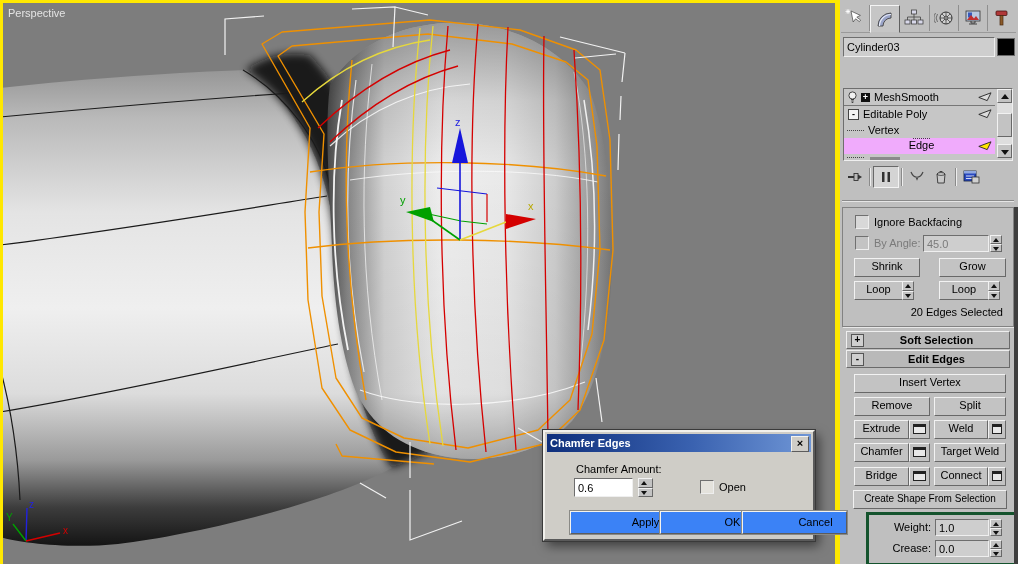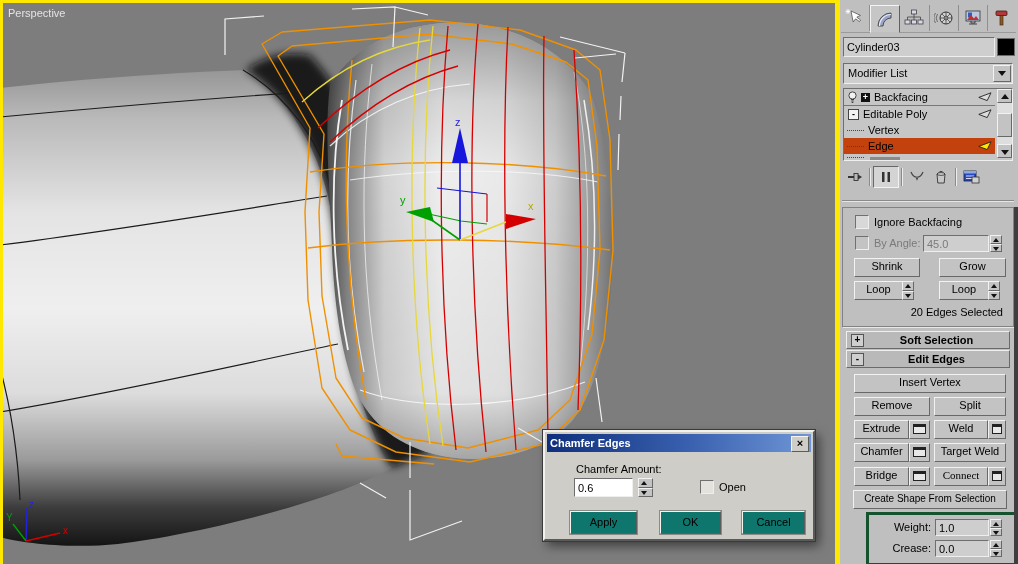--- a/index.html
+++ b/index.html
@@ -42,23 +42,23 @@
   .sep{width:1px;height:18px;background:#8a8a8a;border-right:1px solid #ededed;margin:0 2px;}
   .tico{width:24px;height:20px;display:flex;align-items:center;justify-content:center;}
   .tico.pressed{background:#d4d4d4;border:1px solid;border-color:#686868 #f2f2f2 #f2f2f2 #686868;}
   
   #dlg{position:absolute;left:543px;top:430px;width:272px;height:111px;background:#cfcdc7;
        border:2px solid;border-color:#f2f1ec #5a5a5a #5a5a5a #f2f1ec;box-sizing:border-box;
        box-shadow:0 0 0 1px #3a3a3a,4px 5px 10px rgba(0,0,0,.5);}
   #dlgtitle{position:absolute;left:2px;top:2px;right:2px;height:18px;
        background:linear-gradient(90deg,#0f2f7c 0%,#3a62b0 55%,#6f96d6 100%);
        color:#fff;font-weight:bold;line-height:18px;padding-left:3px;}
-  .dbtn{position:absolute;height:21px;background:#0f766e;border:1px solid;
+  .dbtn{position:absolute;height:21px;background:#3b82f6;border:1px solid;
        border-color:#f4f3ee #5c5c5c #5c5c5c #f4f3ee;box-shadow:0 0 0 1px #8a8a86;
-       text-align:center;line-height:20px;font-size:11px;}
+       text-align:center;line-height:20px;font-size:11px;padding-left:42px;}
 </style>
 </head>
 <body>
 
 <div id="screen">
 
   <div class="abs" style="left:0;top:0;width:840px;height:564px;">
     <svg width="840" height="564">
       <defs>
         <linearGradient id="bodyG" x1="0" y1="0" x2="0" y2="1">
@@ -238,52 +238,46 @@
           <rect x="8" y="7.5" width="3" height="9.5" fill="#8a5a28" stroke="#4a2a10" stroke-width="0.7"></rect>
         </svg>
       </div>
     </div>
 
     <div class="sunk" style="left:3px;top:33px;width:150px;height:18px;">
       <input class="inp" value="Cylinder03" style="">
     </div>
     <div class="abs" style="left:157px;top:34px;width:16px;height:16px;background:#000;border:1px solid #6a6a6a;"></div>
 
-    <div class="sunk" style="left:3px;top:59px;width:168px;height:19px;">
-      <span class="abs" style="left:4px;top:3px;">Modifier List</span>
-      <div class="abs" style="right:1px;top:1px;width:16px;height:15px;background:#c3c3c3;border:1px solid;border-color:#f2f2f2 #686868 #686868 #f2f2f2;">
-        <div style="position:absolute;left:4px;top:5px;border-left:4px solid transparent;border-right:4px solid transparent;border-top:5px solid #111;"></div>
-      </div>
-    </div>
 
     <div class="sunk" style="left:3px;top:84px;width:168px;height:71px;background:#c6c6c6;overflow:hidden;">
       <div style="width:151px;">
         <div class="srow" style="border-bottom:1px solid #777;">
           <svg width="11" height="13" style="margin-left:3px;">
             <circle cx="5.5" cy="4.5" r="3.6" fill="#f2f2f2" stroke="#333" stroke-width="0.9"></circle>
             <path d="M4,8.5 L7,8.5 M4.3,10 L6.7,10 M4.7,11.5 L6.3,11.5" stroke="#333" stroke-width="0.9"></path>
           </svg>
           <span class="xbox" style="background:#111;color:#fff;">+</span>
-          <span>Backfacing</span>
+          <span>MeshSmooth</span>
           <svg class="varrow" width="15" height="10">
             <path d="M13,0.8 L0.8,5.4 L9.2,8.6 Z" fill="#dcdcdc" stroke="#222" stroke-width="0.9"></path>
             </svg>
         </div>
         <div class="srow">
           <span class="xbox" style="background:#f4f4f4;border:1px solid #444;margin-left:4px;">-</span>
           <span>Editable Poly</span>
           <svg class="varrow" width="15" height="10">
             <path d="M13,0.8 L0.8,5.4 L9.2,8.6 Z" fill="#dcdcdc" stroke="#222" stroke-width="0.9"></path>
             </svg>
         </div>
         <div class="srow">
           <div class="dots"></div>
           <span style="margin-left:4px;">Vertex</span>
         </div>
-        <div class="srow" style="background:#c2410c;">
+        <div class="srow" style="background:#f0abfc;flex-direction:column;">
           <div class="dots"></div>
           <span style="margin-left:4px;">Edge</span>
           <svg class="varrow" width="15" height="10">
             <path d="M13,0.8 L0.8,5.4 L9.2,8.6 Z" fill="#ffe600" stroke="#222" stroke-width="0.9"></path>
             </svg>
         </div>
         <div class="srow" style="height:6px;">
           <div class="dots"></div>
           <div style="width:30px;height:3px;background:#8a8a8a;margin:3px 0 0 6px;"></div>
         </div>
@@ -391,21 +385,21 @@
     <div class="sqbtn" style="left:69px;top:416px;width:19px;height:17px;"></div>
     <div class="b3" style="left:94px;top:416px;width:52px;height:17px;">Weld</div>
     <div class="sqbtn" style="left:148px;top:416px;width:16px;height:17px;"></div>
 
     <div class="b3" style="left:14px;top:439px;width:53px;height:17px;">Chamfer</div>
     <div class="sqbtn" style="left:69px;top:439px;width:19px;height:17px;"></div>
     <div class="b3" style="left:94px;top:439px;width:70px;height:17px;">Target Weld</div>
 
     <div class="b3" style="left:14px;top:463px;width:53px;height:17px;">Bridge</div>
     <div class="sqbtn" style="left:69px;top:463px;width:19px;height:17px;"></div>
-    <div class="b3" style="left:94px;top:463px;width:52px;height:17px;font-family:Liberation Serif, serif;">Connect</div>
+    <div class="b3" style="left:94px;top:463px;width:52px;height:17px;">Connect</div>
     <div class="sqbtn" style="left:148px;top:463px;width:16px;height:17px;"></div>
 
     <div class="b3" style="left:13px;top:486px;width:152px;height:17px;font-size:10px;">Create Shape From Selection</div>
 
     <div class="abs" style="left:10px;top:508px;width:156px;height:48px;border:3px solid #14532d;box-shadow:1px 1px 0 #e8e8e8;margin-left:16px;">
       <span class="abs" style="left:8px;top:6px;width:54px;text-align:right;">Weight:</span>
       <div class="sunk" style="left:66px;top:4px;width:52px;height:15px;">
         <input class="inp" value="1.0" style="">
       </div>
       <div class="spin" style="left:121px;top:4px;height:17px;">

